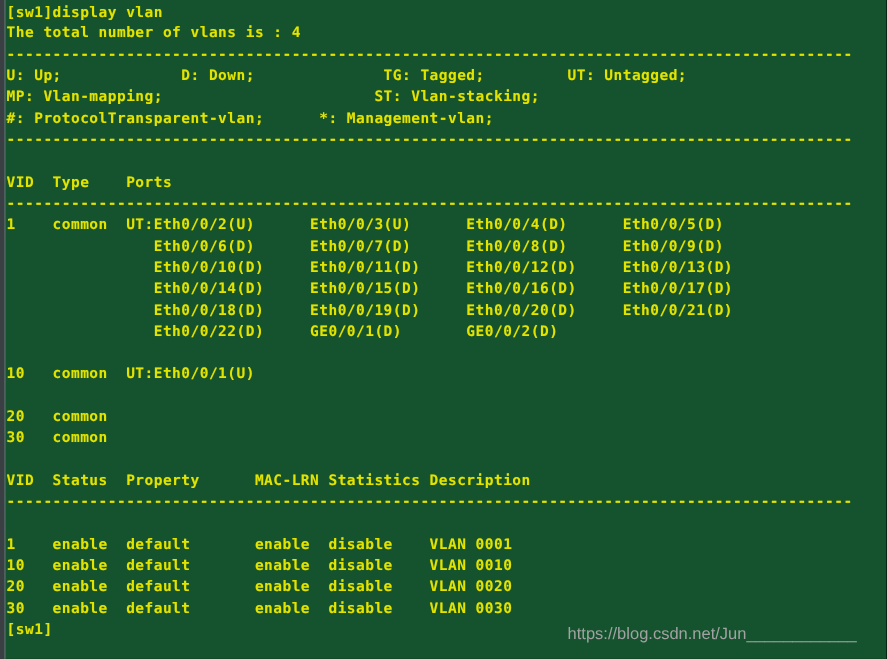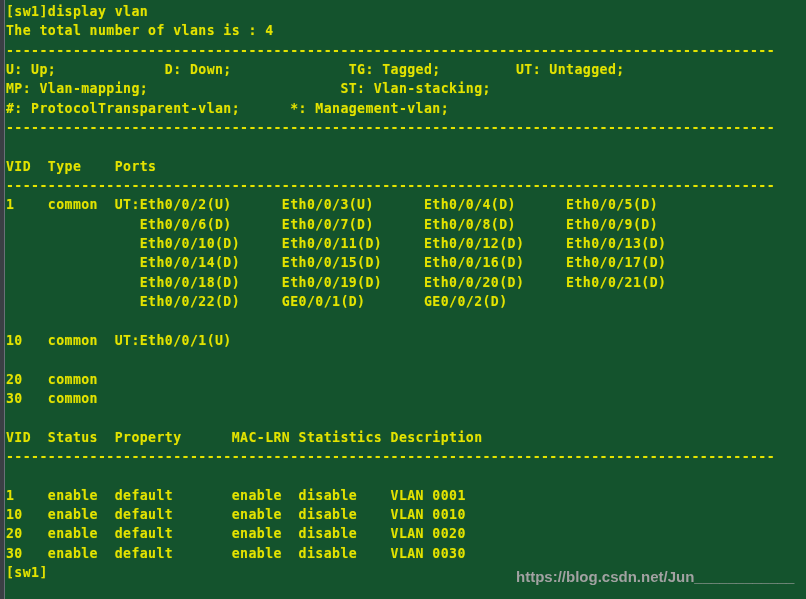--- a/index.html
+++ b/index.html
@@ -61,21 +61,20 @@
     position: absolute;
     left: 516px;
     top: 568px;
     color: #a2a2a2;
     font-family: "Liberation Sans", "DejaVu Sans", sans-serif;
     font-size: 15px;
     line-height: 17px;
     white-space: pre;
     letter-spacing: 0px;
     z-index: 9;
-    font-weight: bold;
   }
 </style>
 </head>
 <body>
 
 <div id="terminal">
 
   <div id="left-gutter"></div>
   <div id="left-gutter-highlight"></div>
 

